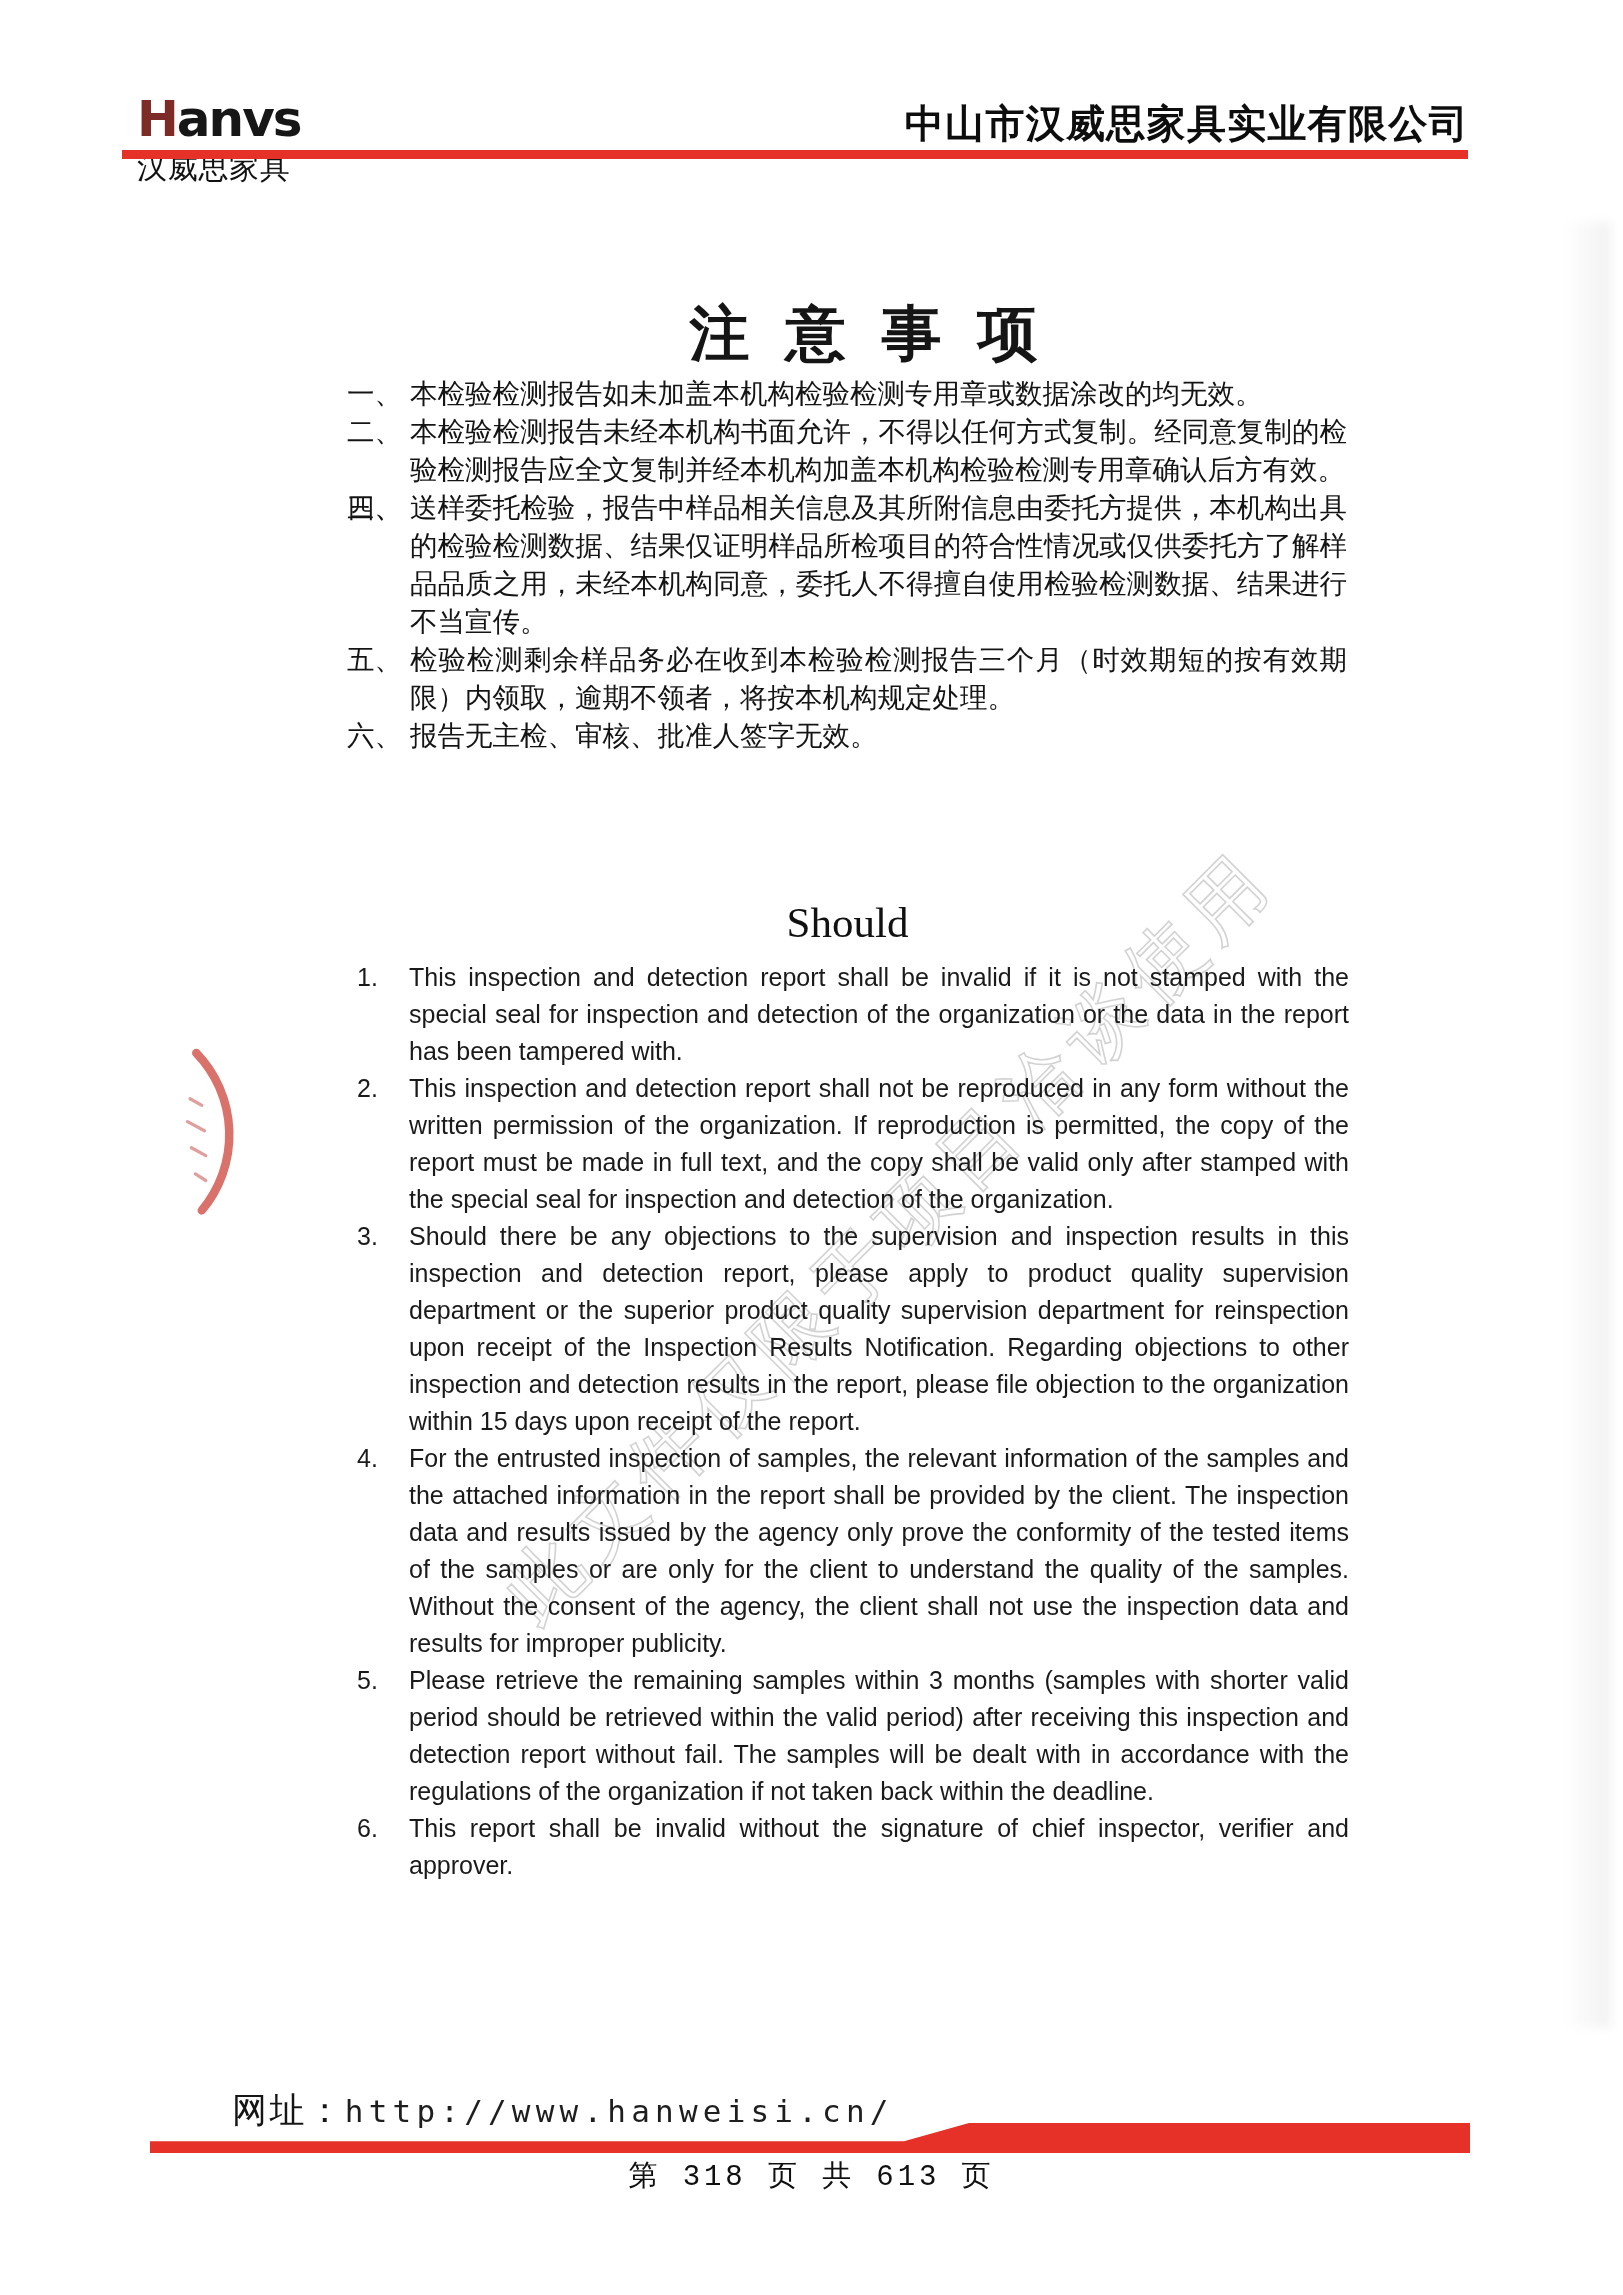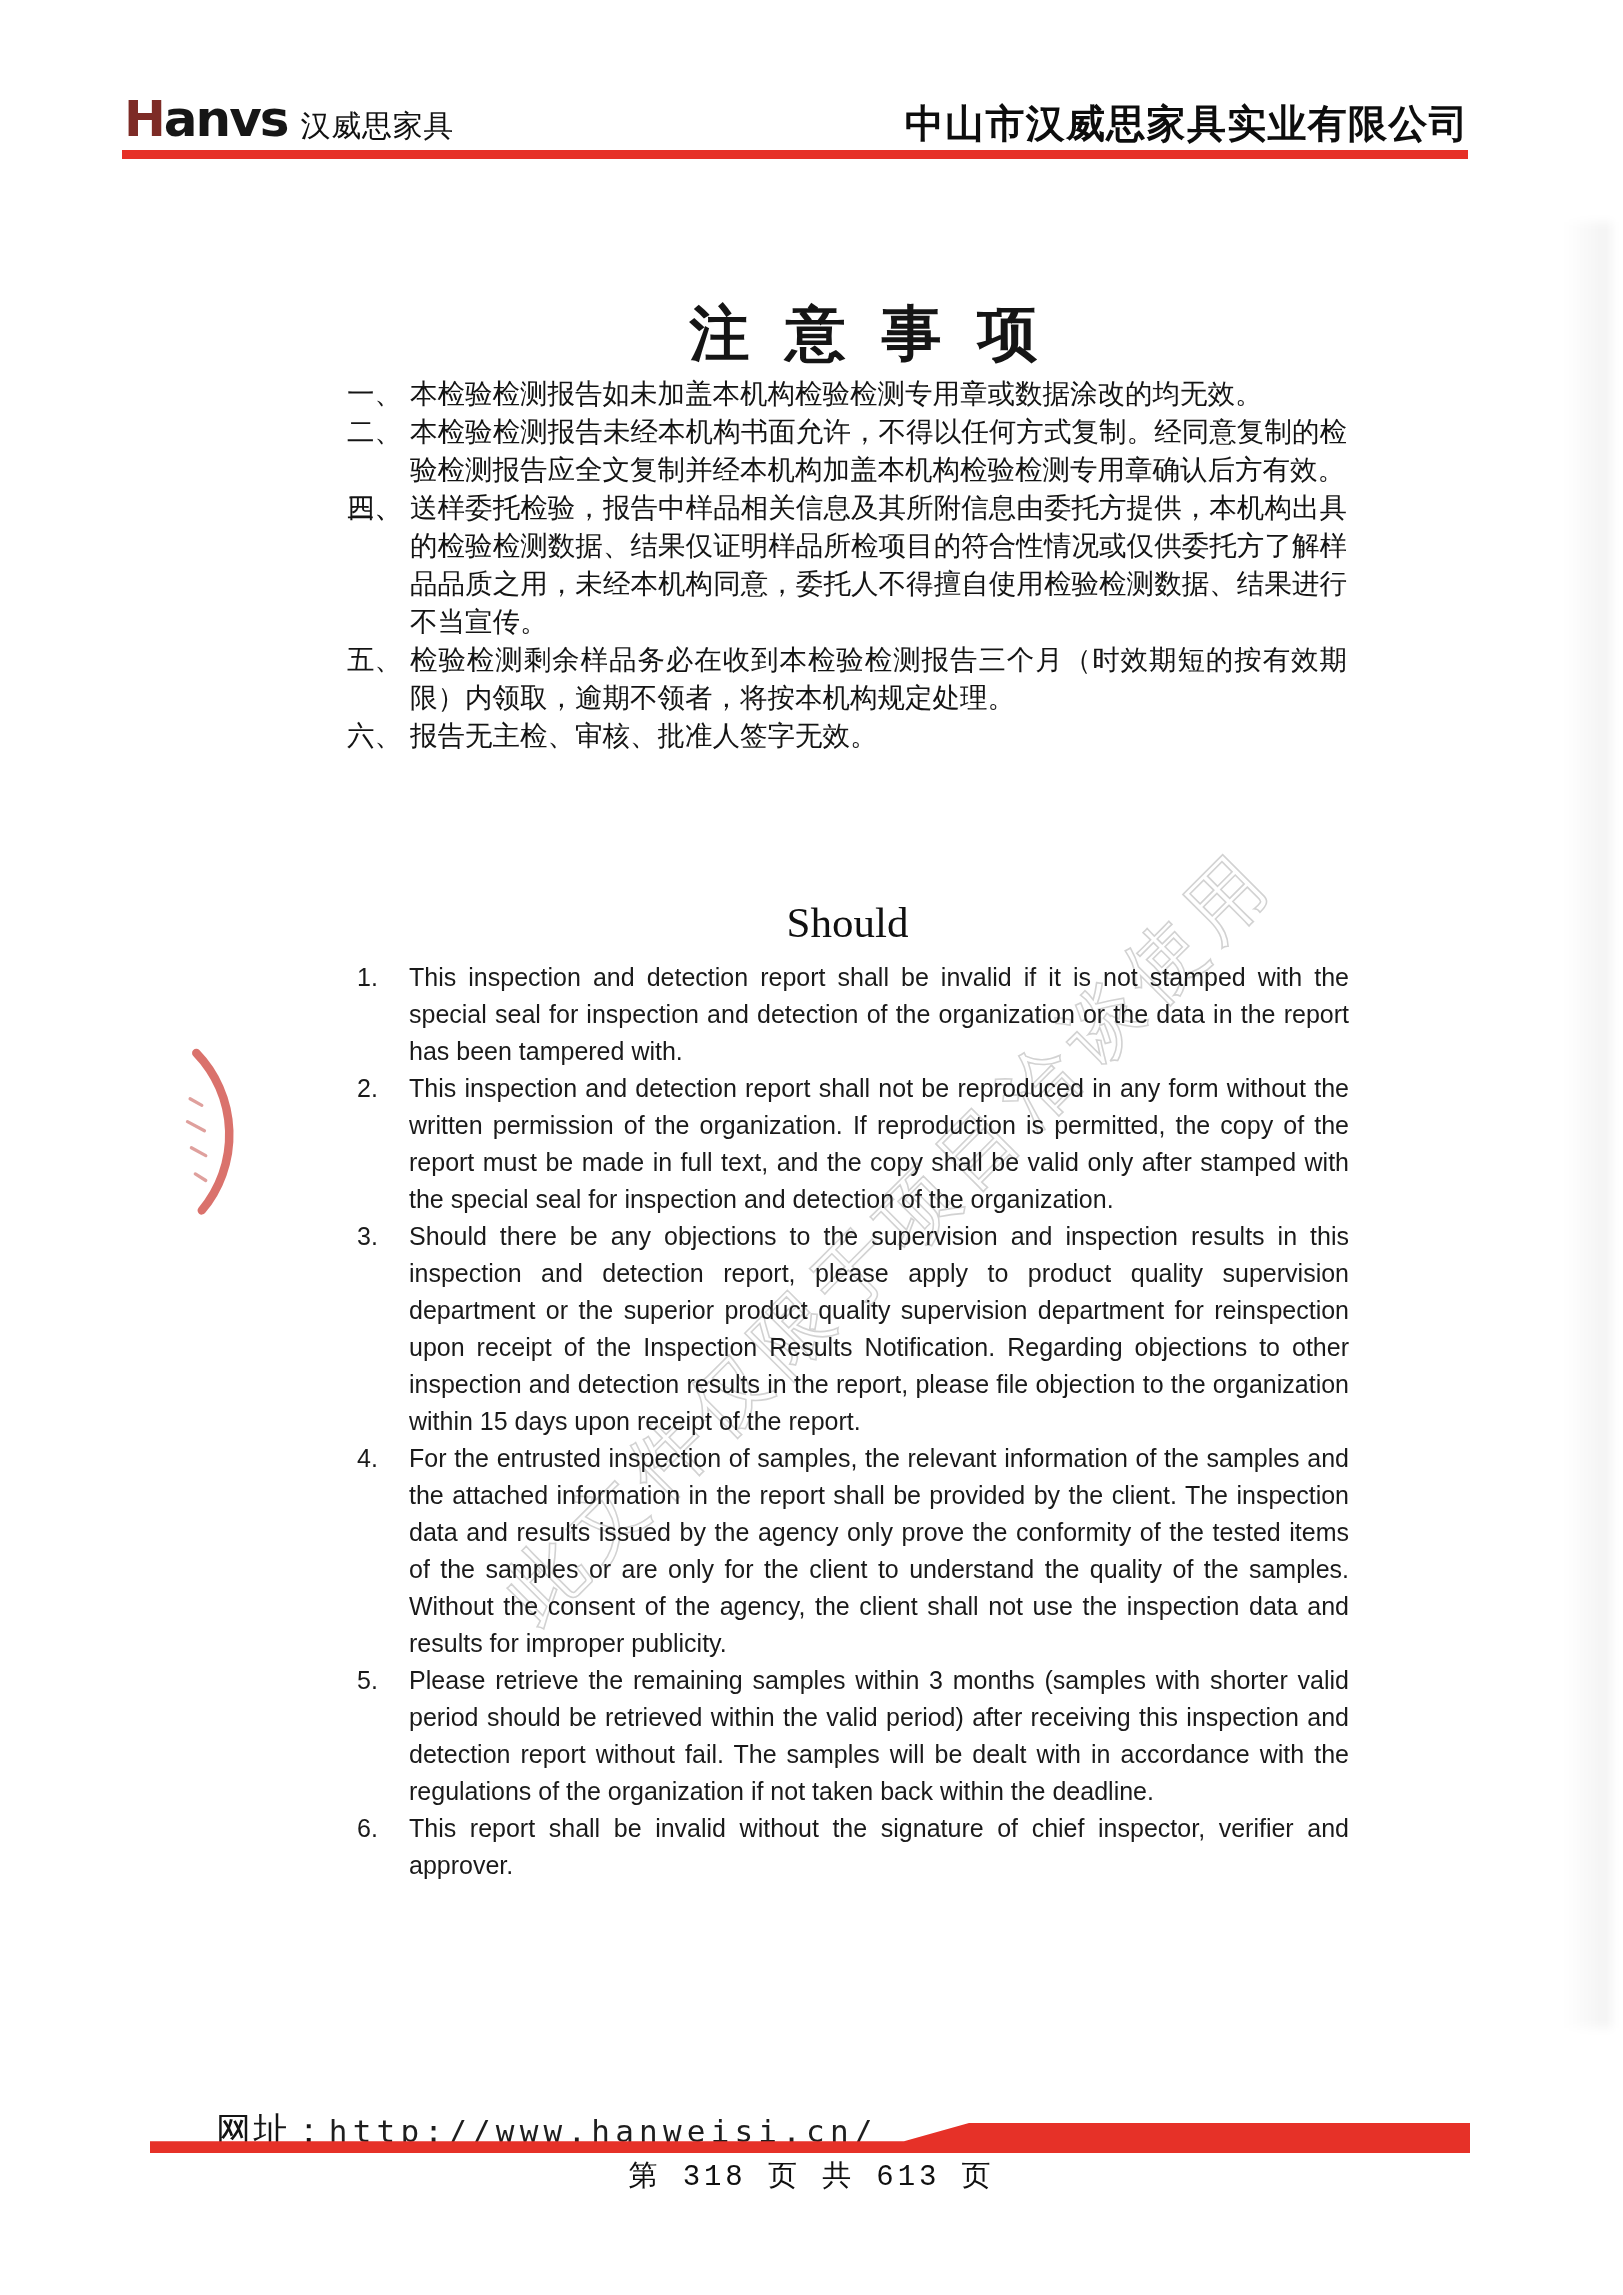--- a/index.html
+++ b/index.html
@@ -7,21 +7,21 @@
     position:relative;
     width:1623px;height:2295px;
     background:#ffffff;
     overflow:hidden;
     font-family:"Liberation Serif",serif;
     color:#1b1b1b;
   }
   
   .logo{
     position:absolute;left:124px;top:90px;
-    white-space:nowrap;display:flex;align-items:baseline;
+    white-space:nowrap;display:flex;align-items:baseline;flex-direction:column;
   }
   .logo-latin{
     font-family:"DejaVu Sans",sans-serif;
     font-weight:bold;font-size:50px;letter-spacing:-2px;color:#161616;
   }
   .logo-h{color:var(--logo-red,#7d2b26);}
   .logo-cjk{
     font-family:"Liberation Sans",sans-serif;
     font-weight:normal;font-size:30px;letter-spacing:0.7px;color:#111;margin-left:13px;
   }
@@ -86,22 +86,22 @@
   
   .stamp{position:absolute;left:92px;top:1007px;}
   
   .scan-shadow{
     position:absolute;right:11.8px;top:222px;width:47px;height:1806px;
     background:linear-gradient(to right,rgba(0,0,0,0),rgba(0,0,0,0.05));
     filter:blur(4.6px);
   }
   
   .site{
-    position:absolute;left:216px;top:2087px;white-space:nowrap;
-    font-size:35px;color:#151515;margin-top:20px;
+    position:absolute;left:232px;top:2087px;white-space:nowrap;
+    font-size:35px;color:#151515;
   }
   .site-label{font-family:"Liberation Serif",serif;letter-spacing:2.6px;}
   .site-url{
     font-family:"DejaVu Sans Mono",monospace;
     font-size:31px;letter-spacing:5.2px;color:#1e1e1e;
   }
   .footer-rule{
     position:absolute;left:150px;top:2123px;width:1320px;height:30px;
     background:var(--accent,#e63128);
     clip-path:polygon(0 61%,754px 61%,819px 0,100% 0,100% 100%,0 100%);

